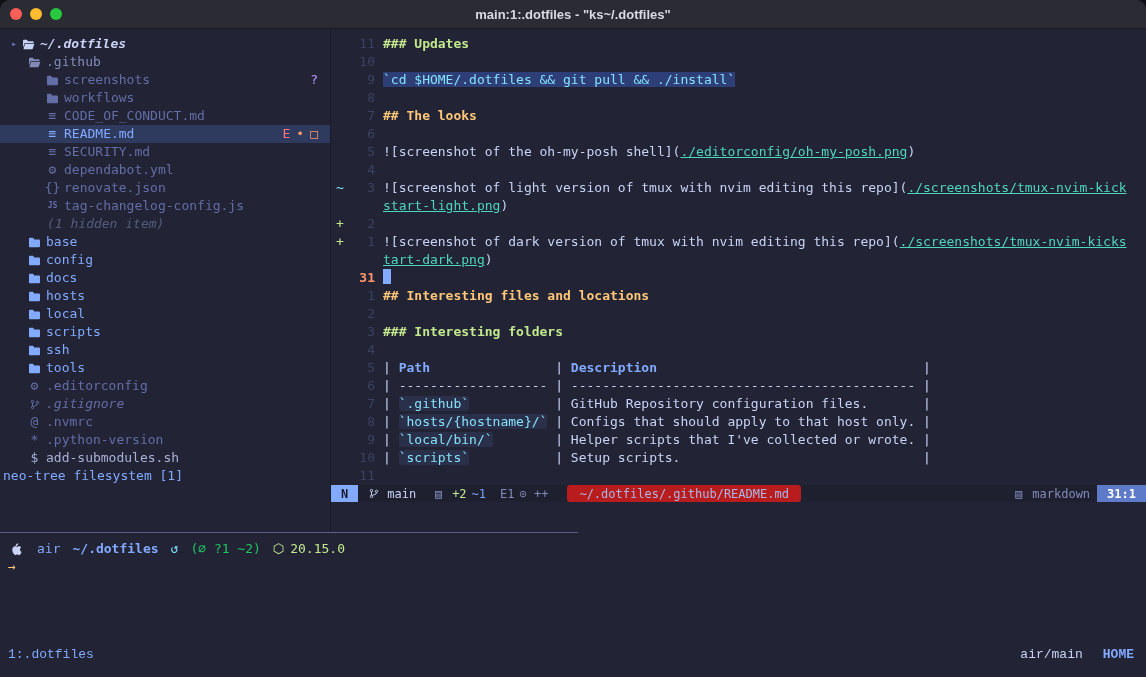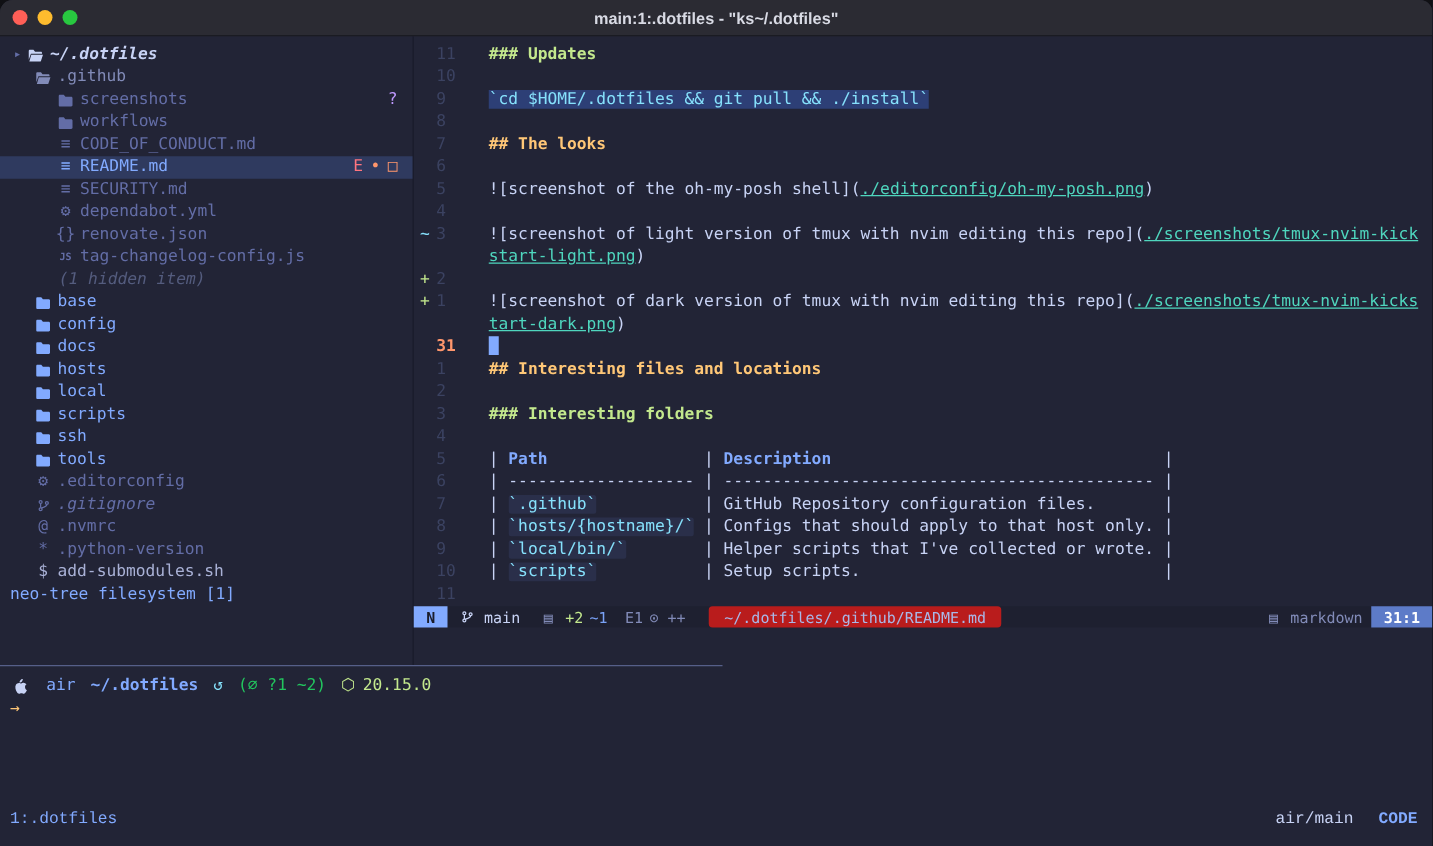--- a/index.html
+++ b/index.html
@@ -38,30 +38,30 @@
   .t-dimdir{color:#828bb8;}
   .t-dim{color:var(--dim);}
   .t-dir{color:var(--blue);}
   .t-file{color:#a9b1d6;}
   .t-sel{background:#2f3a5f;color:var(--blue);}
   .t-hidden{color:var(--dim2);font-style:italic;}
   .badges{position:absolute;right:12px;display:flex;gap:6px;}
   .b-red{color:var(--red);}
   .b-orange{color:var(--orange);}
   .b-untracked{color:var(--magenta);}
-  .sidebar-status{height:18px;color:var(--blue);padding-left:8px;white-space:pre;}
+  .sidebar-status{height:18px;color:var(--blue);padding-left:3px;white-space:pre;}
   .vsep{width:1px;flex:none;background:#191a2a;}
   
   .editor{flex:1;display:flex;flex-direction:column;padding-top:6px;box-sizing:border-box;min-width:0;}
   .lines{height:450px;overflow:hidden;}
   .eline{display:flex;height:18px;white-space:pre;}
   .sign{width:13px;padding-left:5px;flex:none;}
   .sign.add{color:var(--green);}
   .sign.chg{color:var(--cyan);}
-  .lnum{width:26px;flex:none;color:var(--gutter);margin-right:16px;}
+  .lnum{width:26px;flex:none;text-align:right;color:var(--gutter);margin-right:8px;}
   .lnum.cur{color:var(--orange);font-weight:bold;}
   .ltext{flex:1;min-width:0;}
   .s-h2{color:var(--yellow);font-weight:bold;}
   .s-h3{color:var(--green);font-weight:bold;}
   .s-fg{color:var(--fg);}
   .s-p{color:var(--fg);}
   .s-th{color:var(--blue);font-weight:bold;}
   .s-link{color:var(--teal);text-decoration:underline;}
   .s-code{color:var(--cyan);background:#2a2f4a;border-radius:2px;}
   .s-codesel{color:var(--cyan);background:var(--sel);}
@@ -270,17 +270,17 @@
       </div>
       <div class="shell-line">
         <span class="sh-arrow">→</span>
       </div>
     </div>
 
     <div class="tmux-bar">
       <span class="tm-left">1:.dotfiles</span>
       <span class="tm-spacer"></span>
       <span class="tm-session">air/main</span>
-      <span class="tm-label">CODE</span>
+      <span class="tm-label">HOME</span>
     </div>
 
   </div>
 </div>
 
 </body></html>

